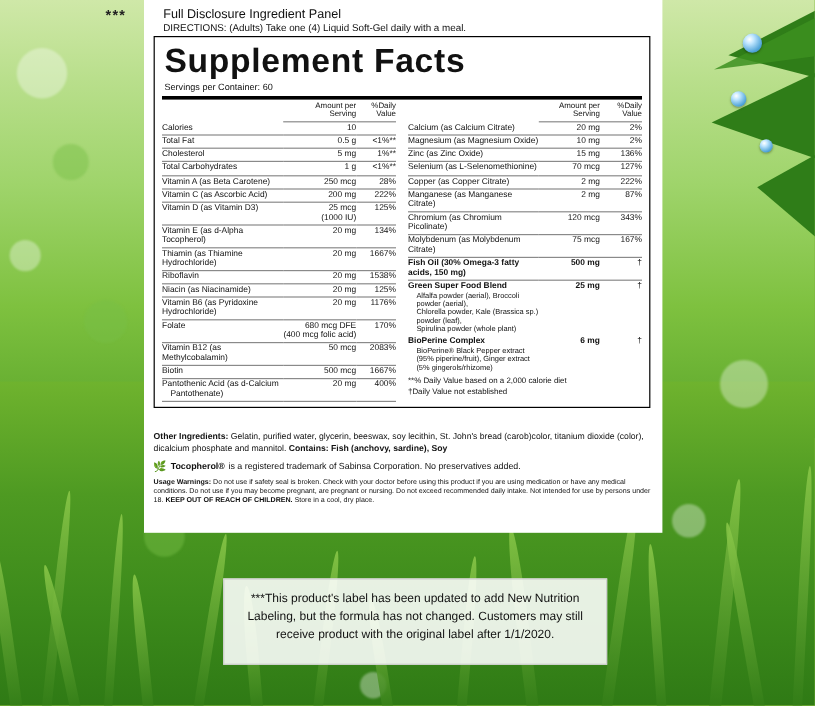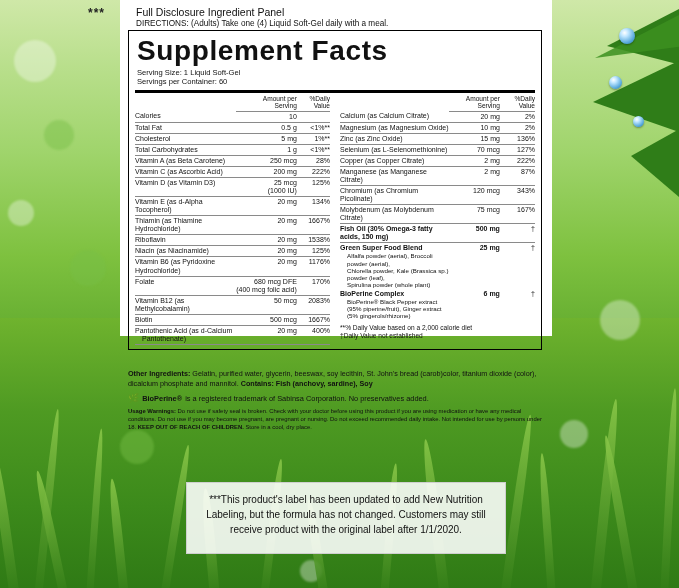--- a/index.html
+++ b/index.html
@@ -19,21 +19,21 @@
   .bokeh{position:absolute;border-radius:50%;background:rgba(255,255,255,.35);
     filter:blur(1px);}
   .bokeh.dark{background:rgba(120,190,70,.45);}
   
   .leaf-wrap{position:absolute;right:-6px;top:6px;width:150px;height:200px;}
   .drop{position:absolute;border-radius:50%;
     background:radial-gradient(circle at 35% 30%, #ffffff 0%, #bfe6ff 25%, #4fa3d8 70%, #2a6f9e 100%);
     box-shadow:0 1px 2px rgba(0,0,0,.35);}
   
   .panel{
-    position:absolute;left:120px;top:0;width:432px;height:336px;
+    position:absolute;left:120px;top:0;width:432px;height:444px;
     background:#ffffff;
     padding:4px 8px 6px 8px;
     box-sizing:border-box;
     color:#111;
   }
   .asterisks{position:absolute;left:88px;top:6px;font-size:12px;font-weight:bold;letter-spacing:1px;color:#222;}
   .fd-title{font-size:10.5px;color:#111;margin:2px 0 1px 8px;}
   .directions{font-size:8.2px;color:#111;margin:0 0 2px 8px;}
   .sf-box{border:1.6px solid #000;padding:4px 6px 4px 6px;box-sizing:border-box;width:414px;}
   .sf-title{font-size:28px;font-weight:bold;letter-spacing:.6px;margin:0 0 1px 2px;font-family:"Liberation Sans",sans-serif;}
@@ -116,21 +116,20 @@
 
 <div class="asterisks">***</div>
 
 <div class="panel">
 
   <div class="fd-title">Full Disclosure Ingredient Panel</div>
   <div class="directions">DIRECTIONS: (Adults) Take one (4) Liquid Soft-Gel daily with a meal.</div>
 
   <div class="sf-box">
     <div class="sf-title">Supplement Facts</div>
-    <div class="sf-serving">Serving Size:  1 Liquid Soft-Gel</div>
     <div class="sf-serving">Servings per Container:  60</div>
     <div class="rule-thick"></div>
 
     <div class="cols">
 
       <div class="col">
         <table class="nut">
           <tbody>
               <tr class="hdr">
             <td class="nm"></td>
@@ -326,21 +325,21 @@
 
   <div class="other">
     <span class="bold">Other Ingredients:</span>
     <span>Gelatin, purified water, glycerin, beeswax, soy lecithin, St. John's bread (carob)color, titanium dioxide (color), dicalcium phosphate and mannitol.</span>
     <span class="bold">Contains:</span>
     <span class="bold">Fish (anchovy, sardine), Soy</span>
   </div>
 
   <div class="bioline">
     <span class="leafglyph">🌿</span>
-    <span class="bold">BioPerine®</span>
+    <span class="bold">Tocopherol®</span>
     <span>is a registered trademark of Sabinsa Corporation.  No preservatives added.</span>
   </div>
 
   <div class="usage">
     <span class="bold">Usage Warnings:</span>
     <span>Do not use if safety seal is broken. Check with your doctor before using this product if you are using medication or have any medical conditions. Do not use if you may become pregnant, are pregnant or nursing. Do not exceed recommended daily intake. Not intended for use by persons under 18.</span>
     <span class="bold">KEEP OUT OF REACH OF CHILDREN.</span>
     <span>Store in a cool, dry place.</span>
   </div>
 </div>

